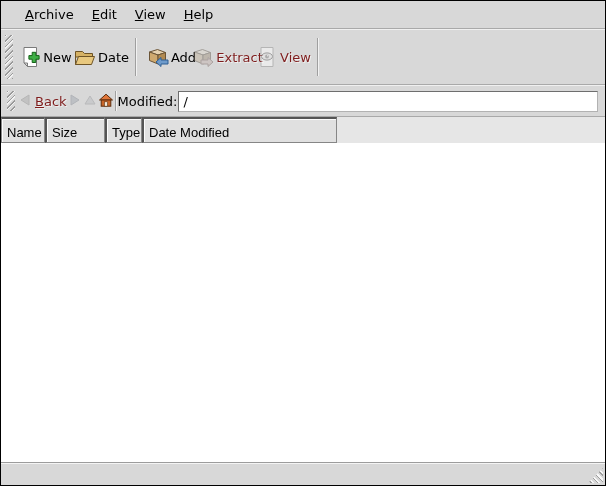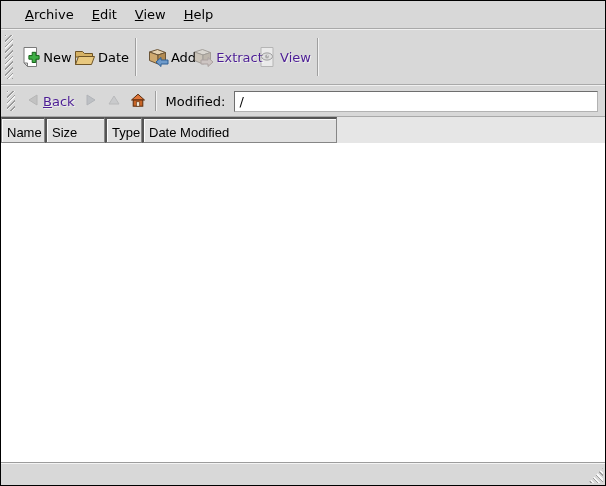--- a/index.html
+++ b/index.html
@@ -37,26 +37,26 @@
     align-items:center;justify-content:center;gap:1px;
     background:transparent;border:1px solid transparent;
   }
   .tool-button .ticon{width:24px;height:24px;}
   .tool-button .ticon svg{display:block;}
   .tool-label{font-size:13px;line-height:15px;}
   .tb-sep{
     width:0;height:38px;margin:0 6px;align-self:center;
     border-left:1px solid #9f9f9f;border-right:1px solid #f2f2f2;
   }
-  .disabled .tool-label,.disabled .nav-label{color:#4c1d95;text-shadow:1px 1px 0 #efefef;}
+  .disabled .tool-label,.disabled .nav-label{color:#7f1d1d;text-shadow:1px 1px 0 #efefef;}
   .disabled .ticon,.disabled .nicon{filter:grayscale(60%) opacity(0.45);}
 
   
   .navbar{
-    flex:none;height:30px;display:flex;align-items:center;gap:9px;
+    flex:none;height:30px;display:flex;align-items:center;gap:1px;
     padding:0 4px;border-top:1px solid #f0f0f0;border-bottom:1px solid #a9a9a9;
   }
   .navbar .handle{margin:5px 2px;align-self:stretch;}
   .nav-button{display:flex;align-items:center;gap:3px;background:transparent;border:none;padding:0;}
   .nav-label{display:inline-block;font-size:13px;}
   .nav-label::first-letter{text-decoration:underline;}
   .nav-sep{width:0;height:20px;border-left:1px solid #9f9f9f;border-right:1px solid #f2f2f2;}
   .loc-label{font-size:13px;}
   .location-input{
     flex:1;height:21px;box-sizing:border-box;margin-right:3px;

